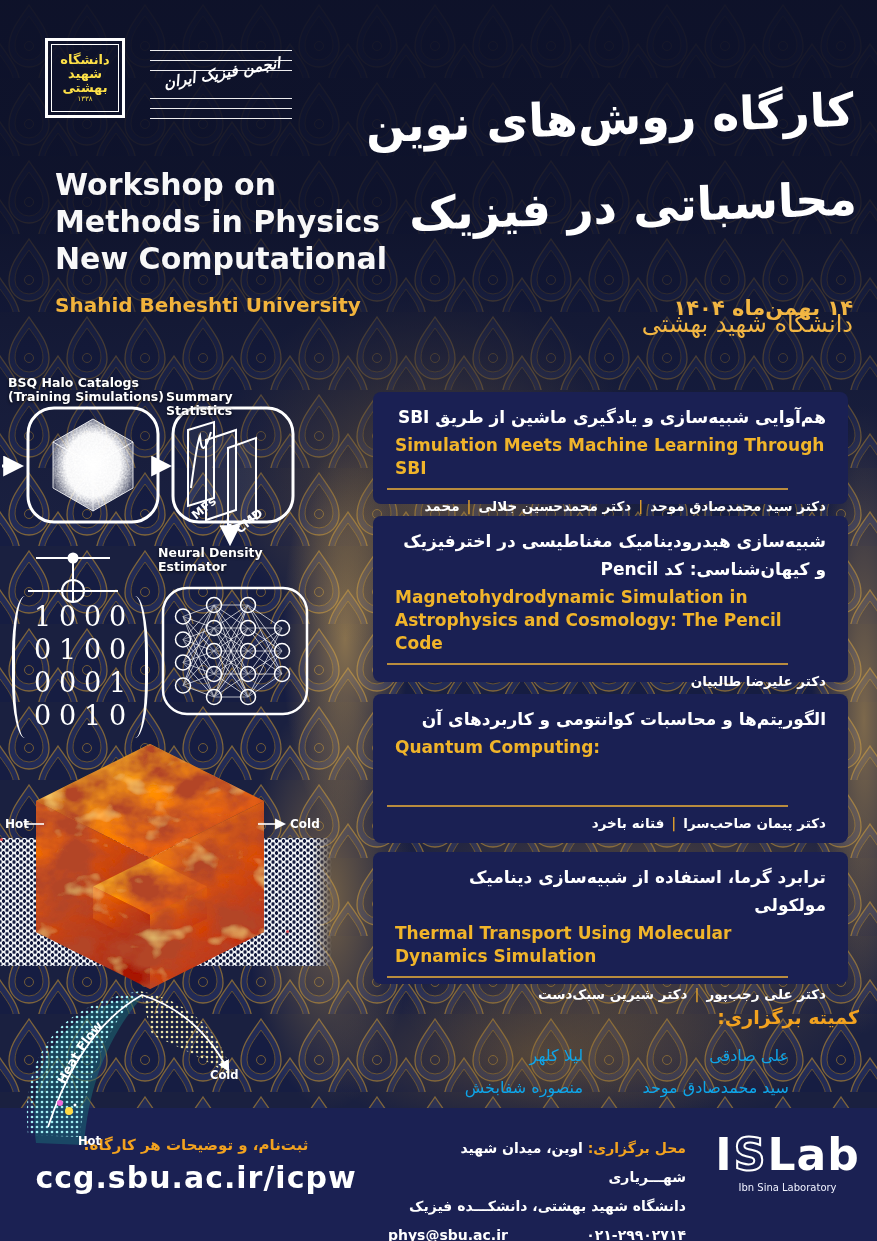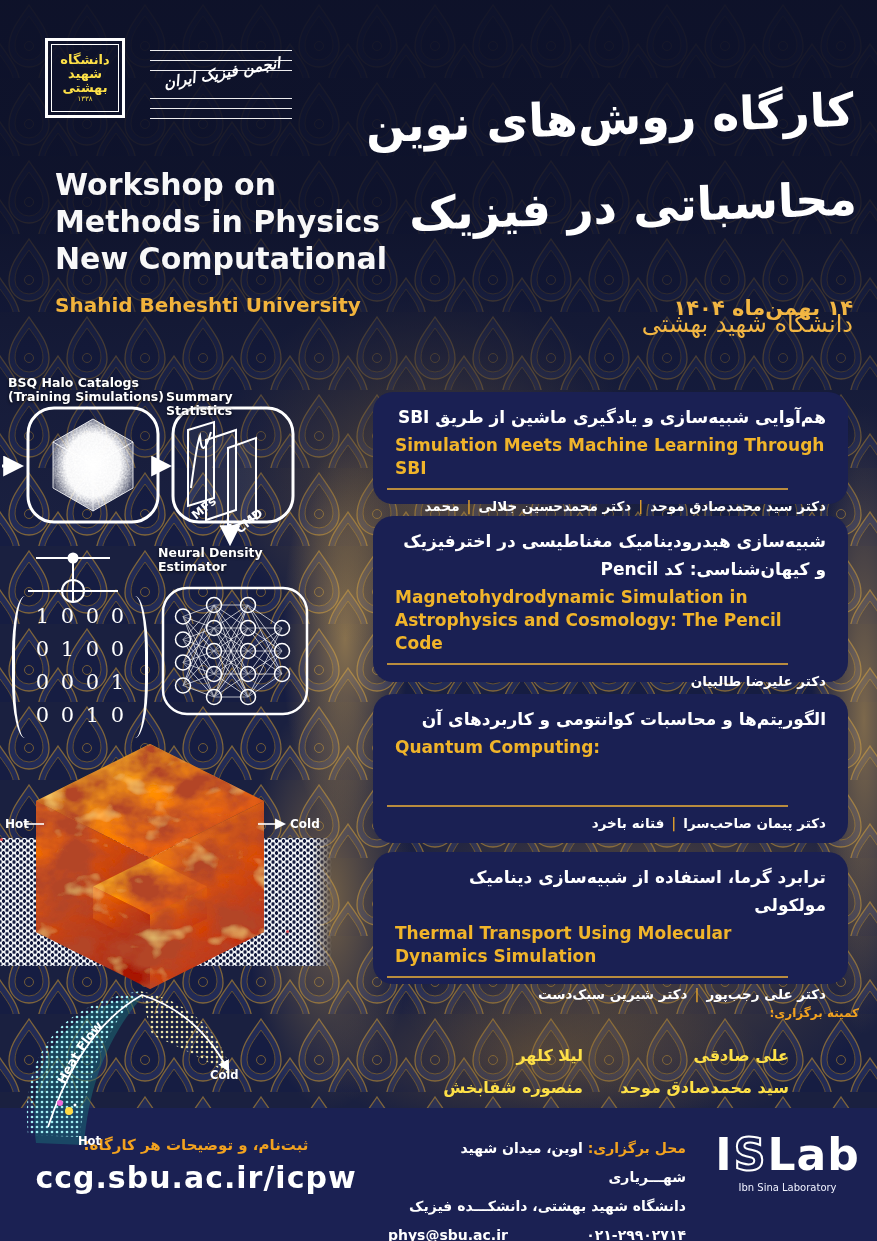--- a/index.html
+++ b/index.html
@@ -56,56 +56,56 @@
   #svg-sbi{left:0;top:370px;}
   #svg-nn{left:150px;top:540px;}
   #svg-cnot{left:20px;top:545px;}
 
   .matrix{position:absolute;left:12px;top:596px;width:136px;height:142px;z-index:2;color:#fff;}
   .paren{position:absolute;top:0;width:13px;height:142px;}
   .paren.l{left:0;border-left:3px solid #fff;border-top:3px solid transparent;
     border-radius:16px 0 0 16px / 70px 0 0 70px;border-top:none;}
   .paren.r{right:0;border-right:3px solid #fff;border-radius:0 16px 16px 0 / 0 70px 70px 0;}
   .mrows{position:absolute;left:17px;top:4px;width:102px;}
-  .mrow{height:33px;line-height:33px;font-family:"DejaVu Serif",serif;font-size:21px;text-align:center;}
+  .mrow{height:33px;line-height:33px;font-family:"DejaVu Serif",serif;font-size:27px;text-align:center;}
   .mrow .item{display:inline-block;width:25px;text-align:center;}
 
   .hex-band{position:absolute;left:0;top:838px;width:332px;height:128px;z-index:2;
     background-color:#eef1f4;
     background-image:radial-gradient(circle,#131a3e 1.5px,transparent 2px),
                      radial-gradient(circle,#131a3e 1.5px,transparent 2px);
     background-size:7px 6px,7px 6px;background-position:0 0,3.5px 3px;
     -webkit-mask-image:linear-gradient(90deg,#000 94%,transparent);
             mask-image:linear-gradient(90deg,#000 94%,transparent);}
   .hex-band:after{content:"";position:absolute;left:0;top:0;width:3px;height:3px;border-radius:50%;
     background:#e0474d;box-shadow:42px 28px 0 #e0474d,118px 72px 0 #d8434a,212px 44px 0 #e0474d,
     286px 92px 0 #d8434a,66px 102px 0 #e0474d,250px 20px 0 #d8434a,160px 108px 0 #e0474d;}
   #svg-cube{left:0;top:700px;z-index:3;}
   #svg-sheet{left:0;top:975px;z-index:6;}
   .svg-txt{fill:#fff;font-family:"DejaVu Sans",sans-serif;font-weight:700;}
 
   
-  .card{position:absolute;left:373px;width:475px;background:#1a2053;border-radius:20px;
+  .card{position:absolute;left:373px;width:475px;background:#1a2053;border-radius:8px;
     padding:11px 22px 10px;z-index:3;display:flex;flex-direction:column;}
   .card .fa-t{direction:rtl;text-align:right;color:#fff;font-weight:700;font-size:17px;line-height:28px;}
   .card .en-t{color:#f0b42a;font-weight:700;font-size:17px;line-height:23px;text-align:left;margin-top:3px;}
   .card .divider{height:0;border-top:2px solid #b98c3e;margin:8px 38px 6px -8px;}
   .card .speakers{direction:rtl;text-align:right;color:#fff;font-weight:700;font-size:13.5px;line-height:20px;}
   .card .speakers .sep{color:#d99b2e;margin:0 7px;}
   #card-1{top:392px;height:112px;}
   #card-2{top:516px;height:166px;}
   #card-3{top:694px;height:149px;}
   #card-4{top:852px;height:132px;}
   .spacer{flex:1;}
 
   
   .committee{position:absolute;left:0;top:1004px;width:877px;height:104px;z-index:3;}
   .committee .c-title{position:absolute;right:18px;top:2px;color:#f2a21f;font-weight:700;
-    font-size:12px;direction:rtl;}
-  .c-name{position:absolute;color:#fde047;font-weight:700;font-size:16px;direction:rtl;white-space:nowrap;text-align:center;}
+    font-size:19px;direction:rtl;}
+  .c-name{position:absolute;color:#0ea5e9;font-weight:400;font-size:16px;direction:rtl;white-space:nowrap;text-align:center;}
   #cn-r1{right:88px;top:42px;} #cn-r2{right:88px;top:74px;}
   #cn-l1{right:294px;top:42px;} #cn-l2{right:294px;top:74px;}
 
   
   .footer{position:absolute;left:0;top:1108px;width:877px;height:133px;background:#1b2153;z-index:4;}
   .reg{position:absolute;left:22px;top:28px;width:348px;text-align:center;}
   .reg .reg-label{color:#f2a21f;font-weight:700;font-size:15px;direction:rtl;}
   .reg .reg-url{color:#fff;font-weight:700;font-size:30px;letter-spacing:1px;margin-top:6px;cursor:pointer;}
   .venue{position:absolute;left:388px;top:26px;width:298px;direction:rtl;color:#fff;
     font-size:14px;font-weight:700;line-height:29px;text-align:right;}

